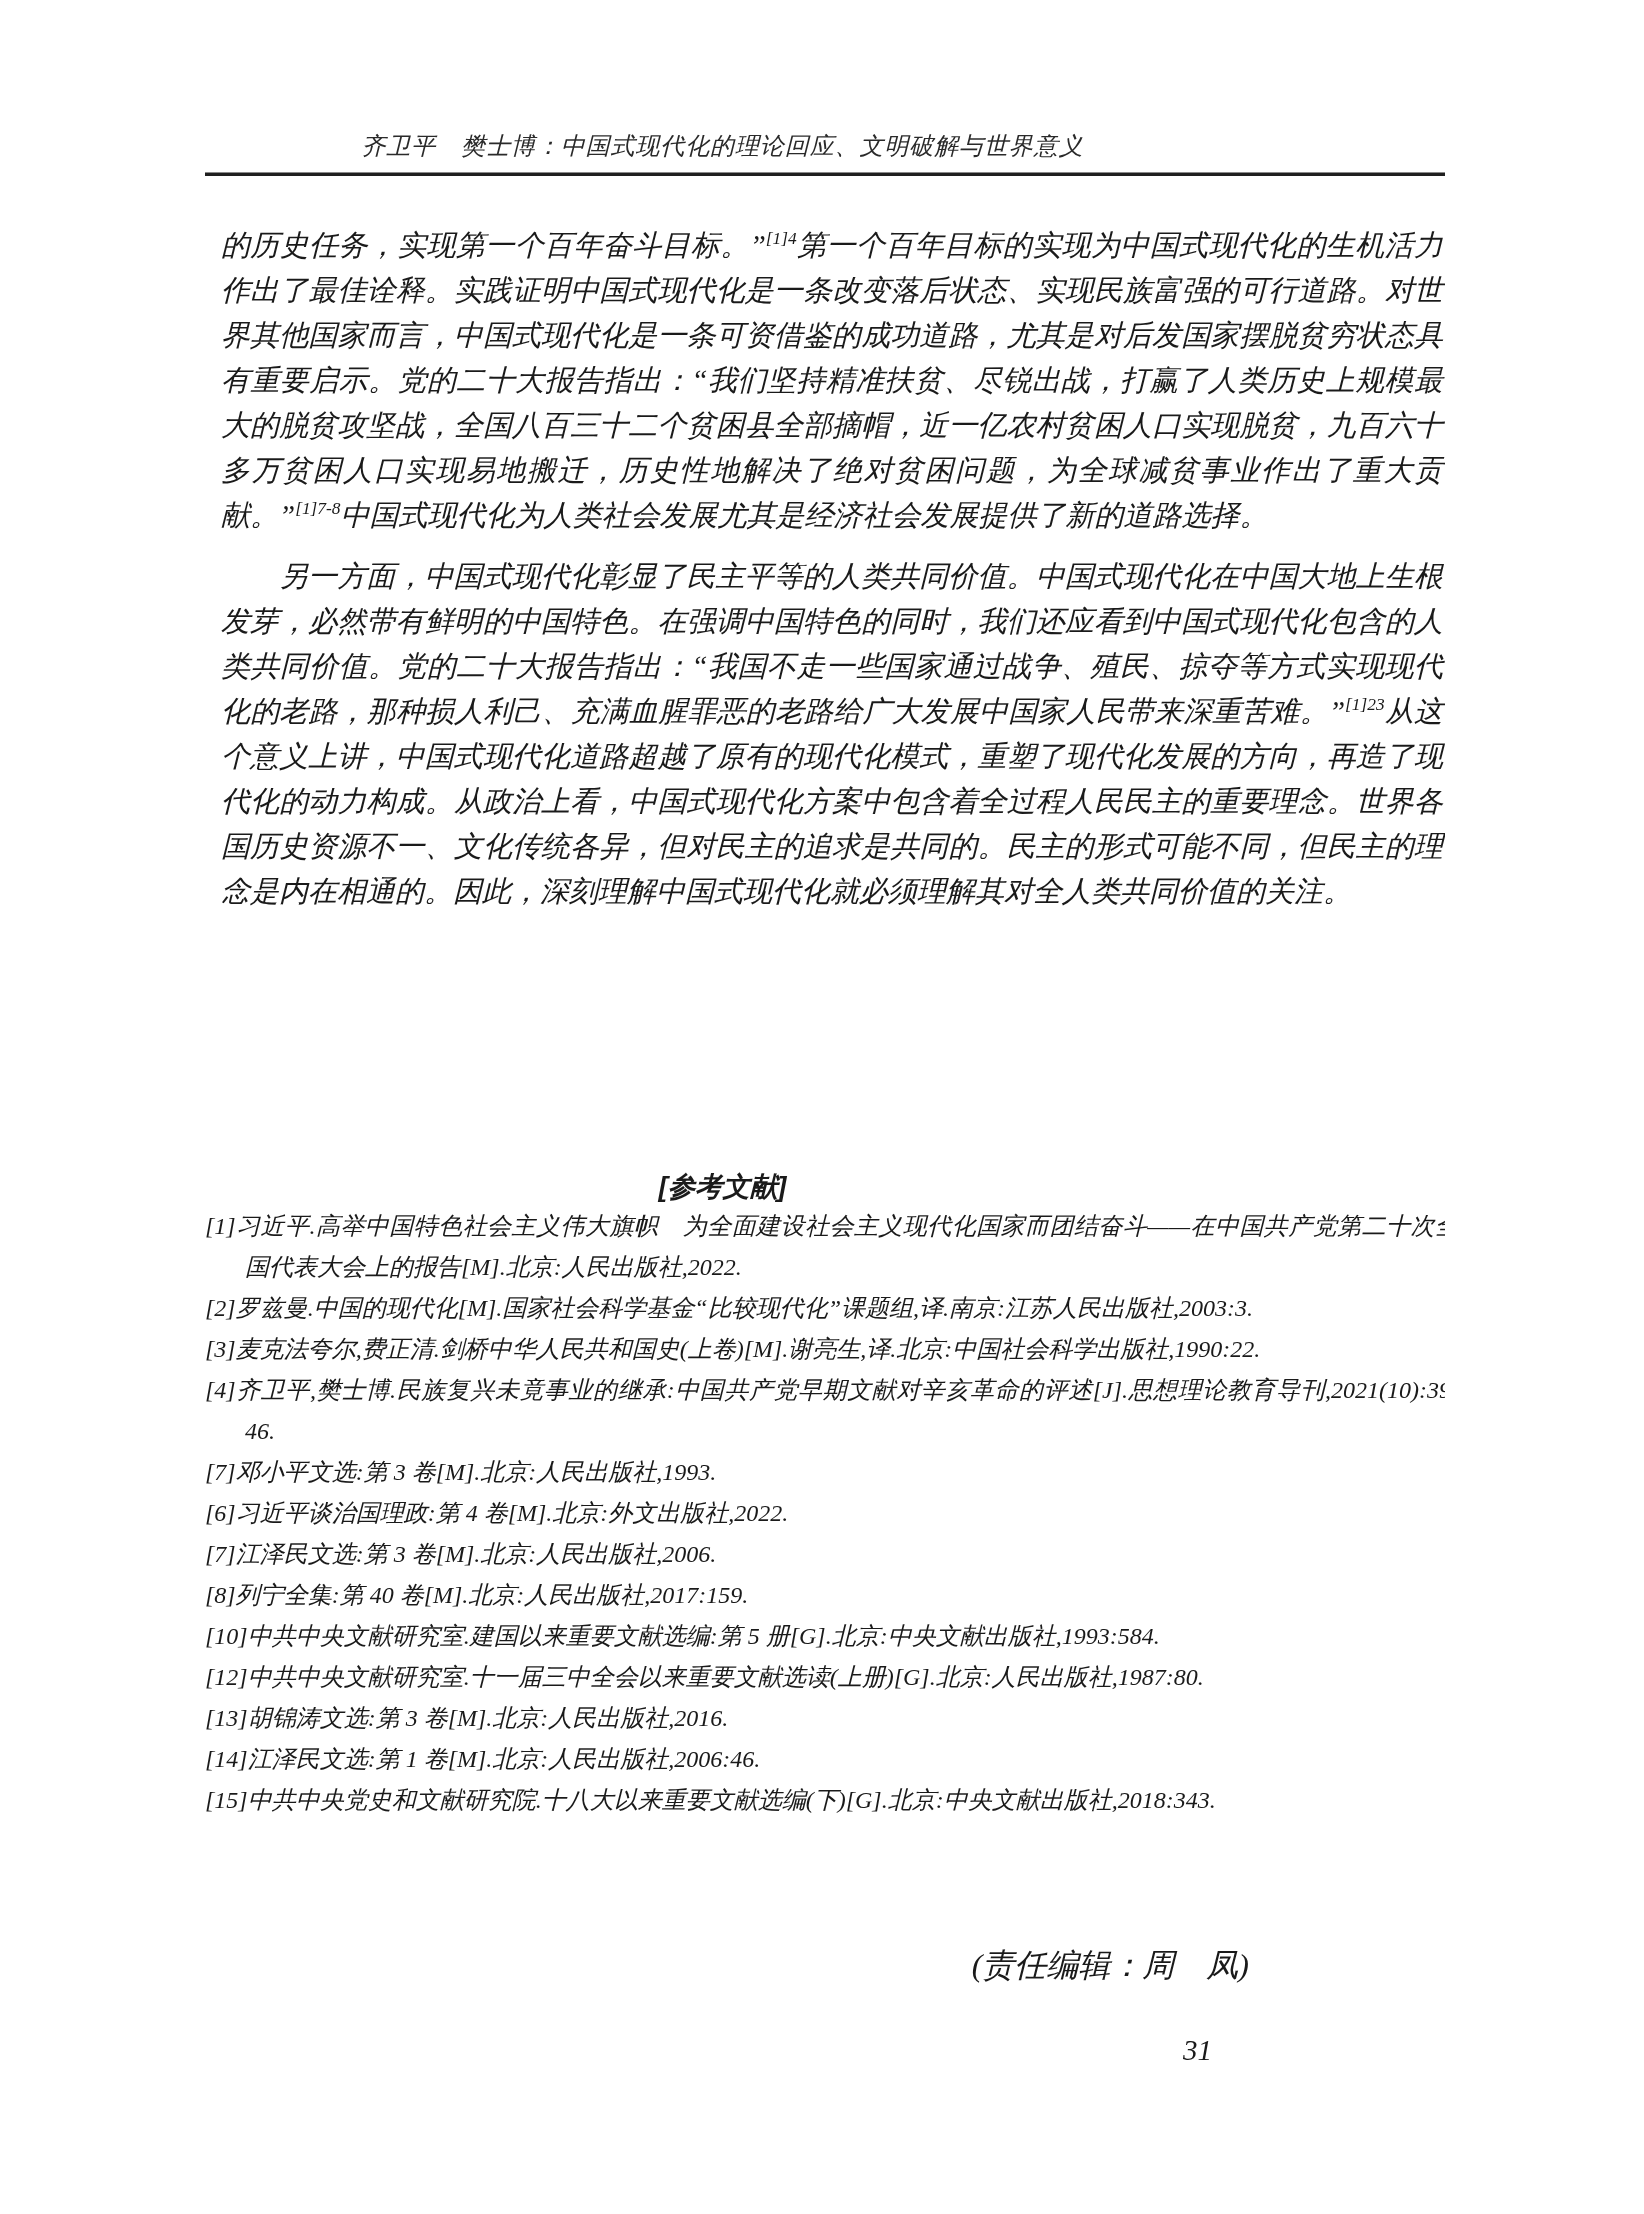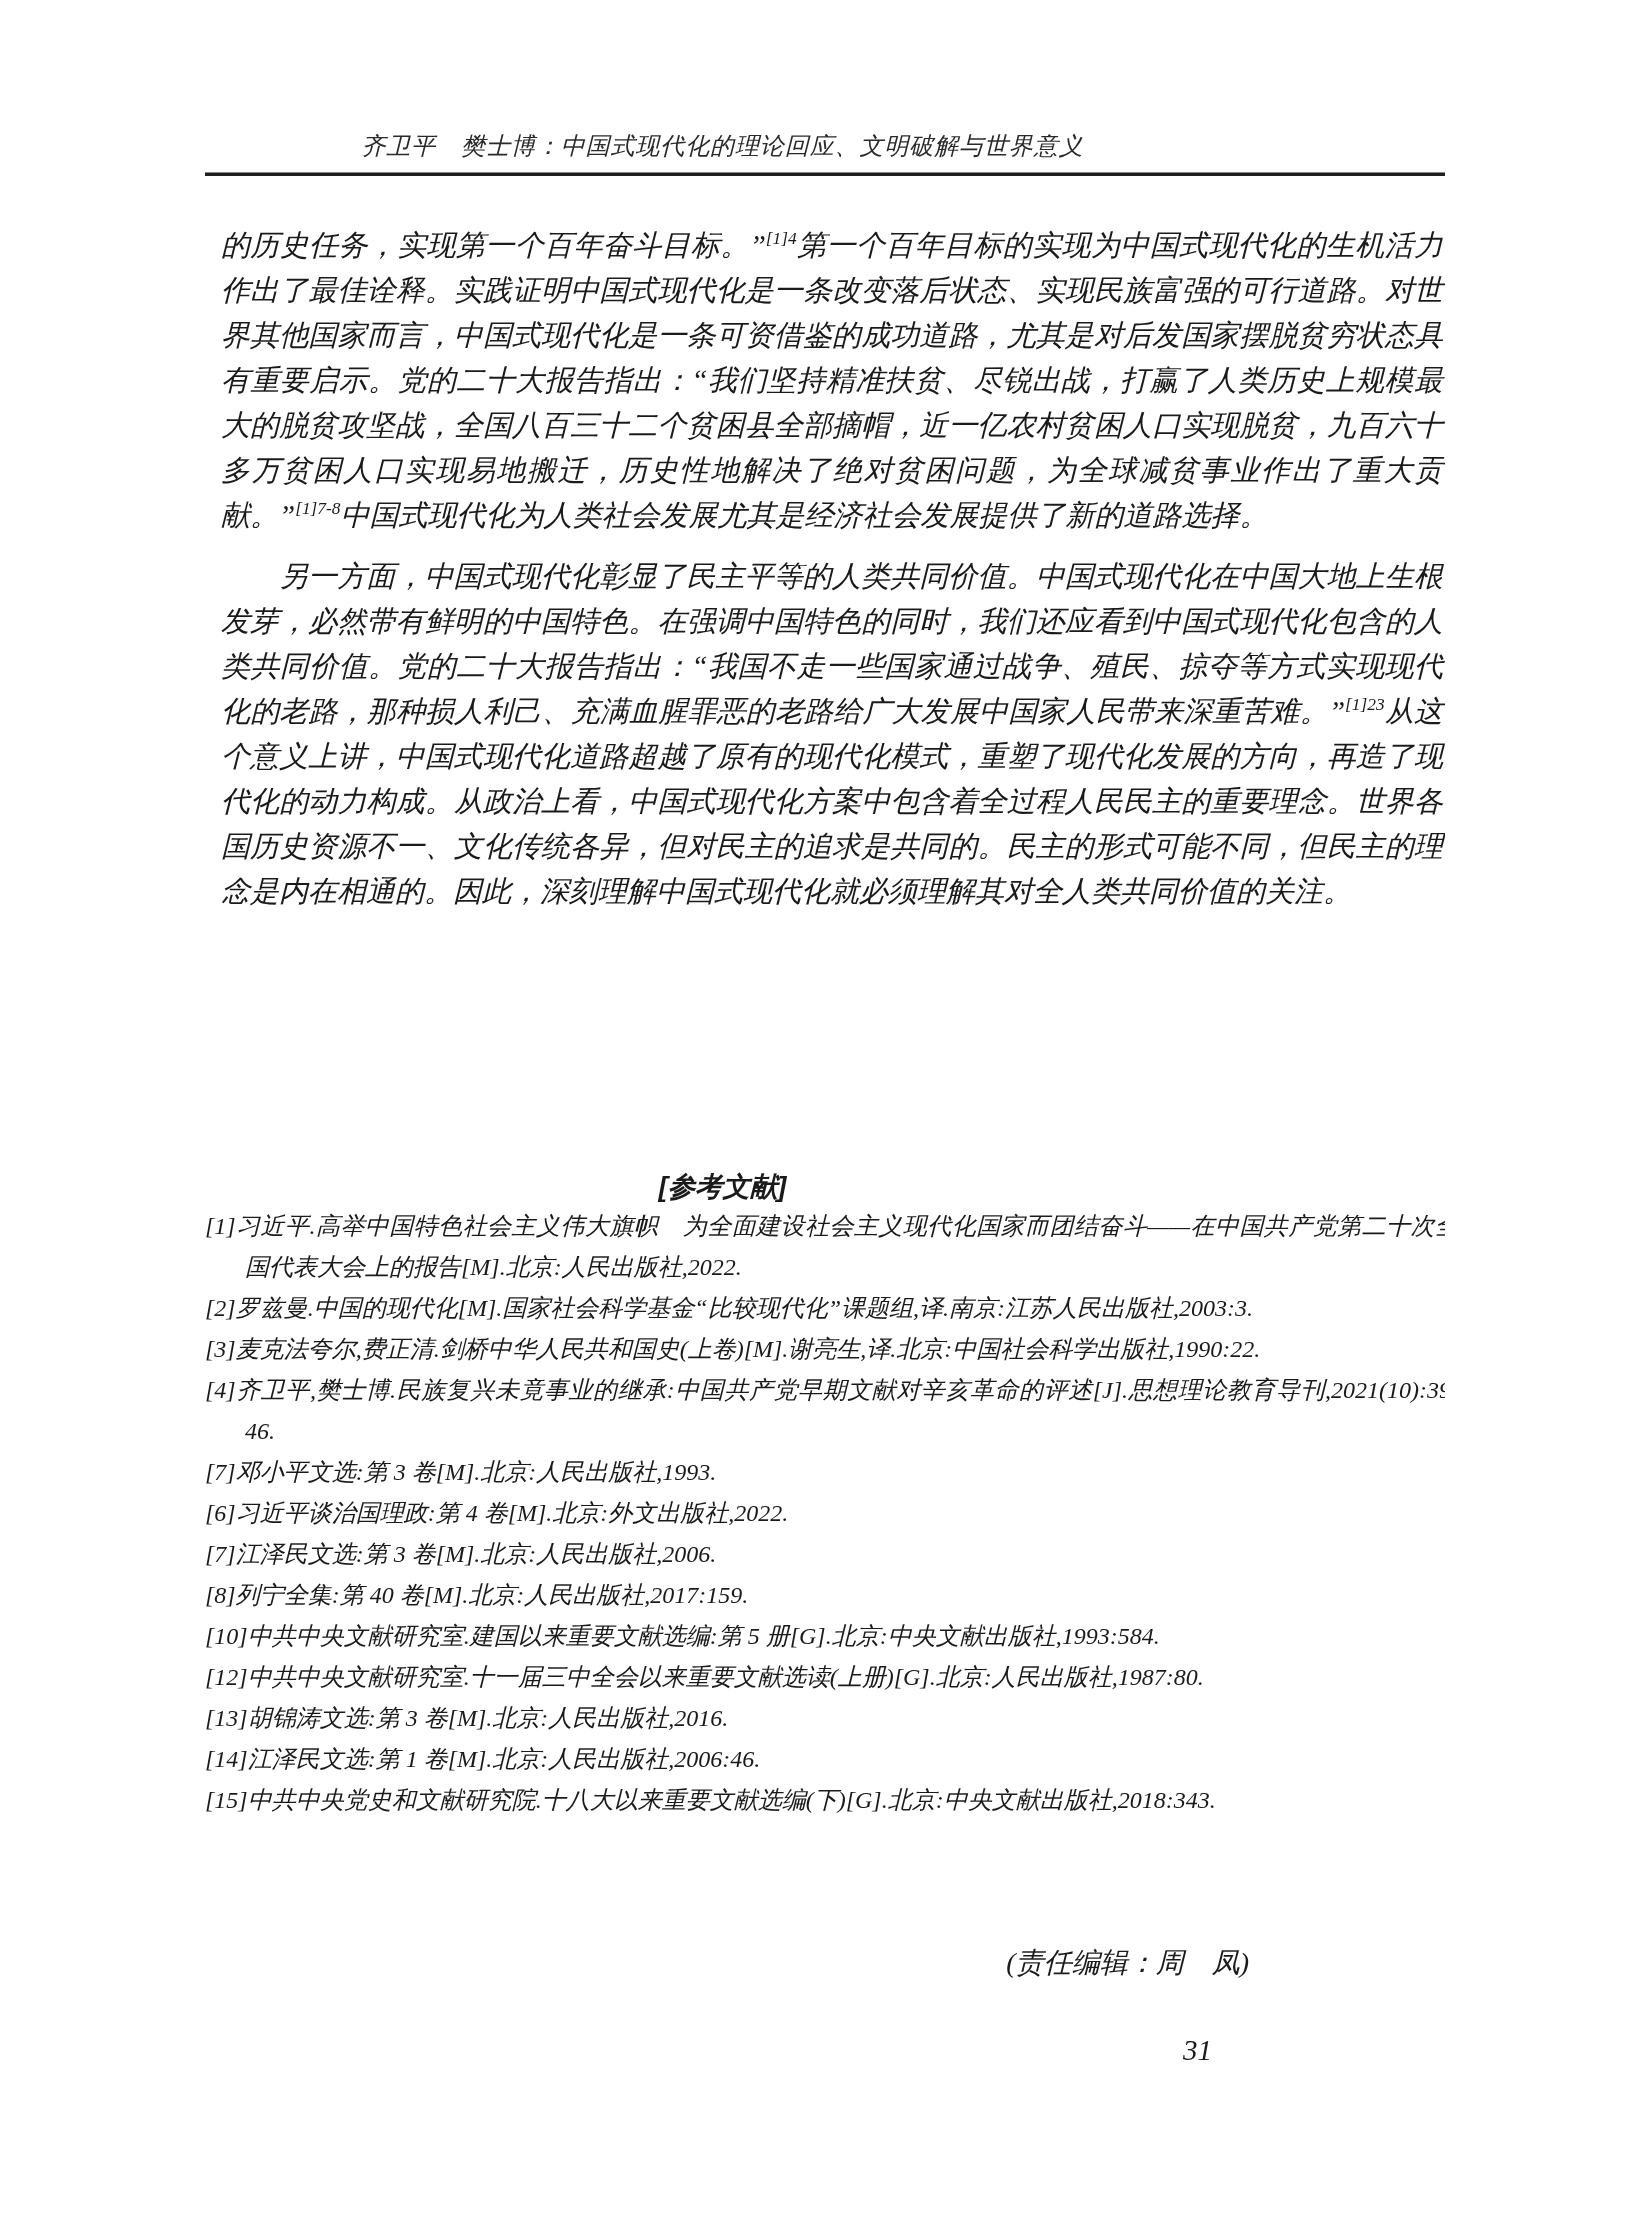--- a/index.html
+++ b/index.html
@@ -83,21 +83,21 @@
   }
   .ref-item {
     padding-left: 40px;
     text-indent: -40px;
     text-align: justify;
   }
   .editor-credit {
     position: absolute;
     top: 1944px;
     right: 196px;
-    font-size: 28px;
+    font-size: 32px;
     color: #1a1a1a;
     white-space: nowrap;
     margin-left: 32px;
   }
   .page-number {
     position: absolute;
     top: 2034px;
     right: 233px;
     font-size: 29px;
     color: #1a1a1a;

